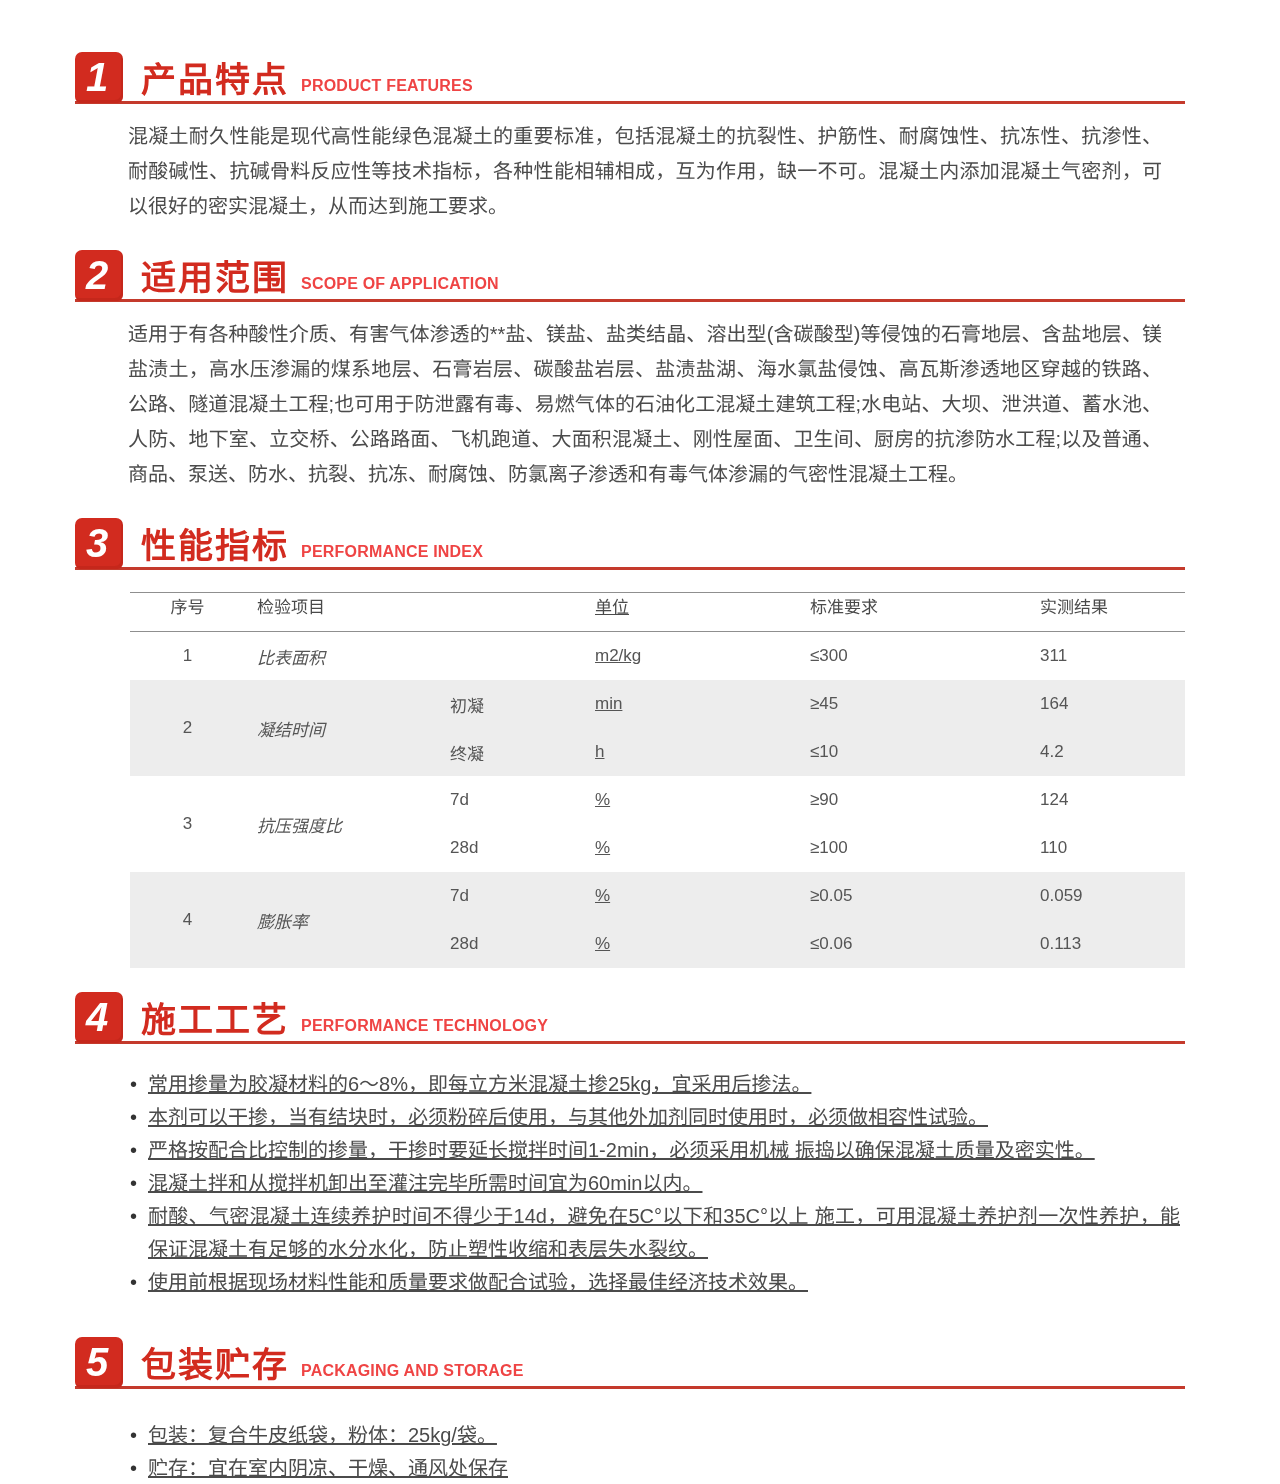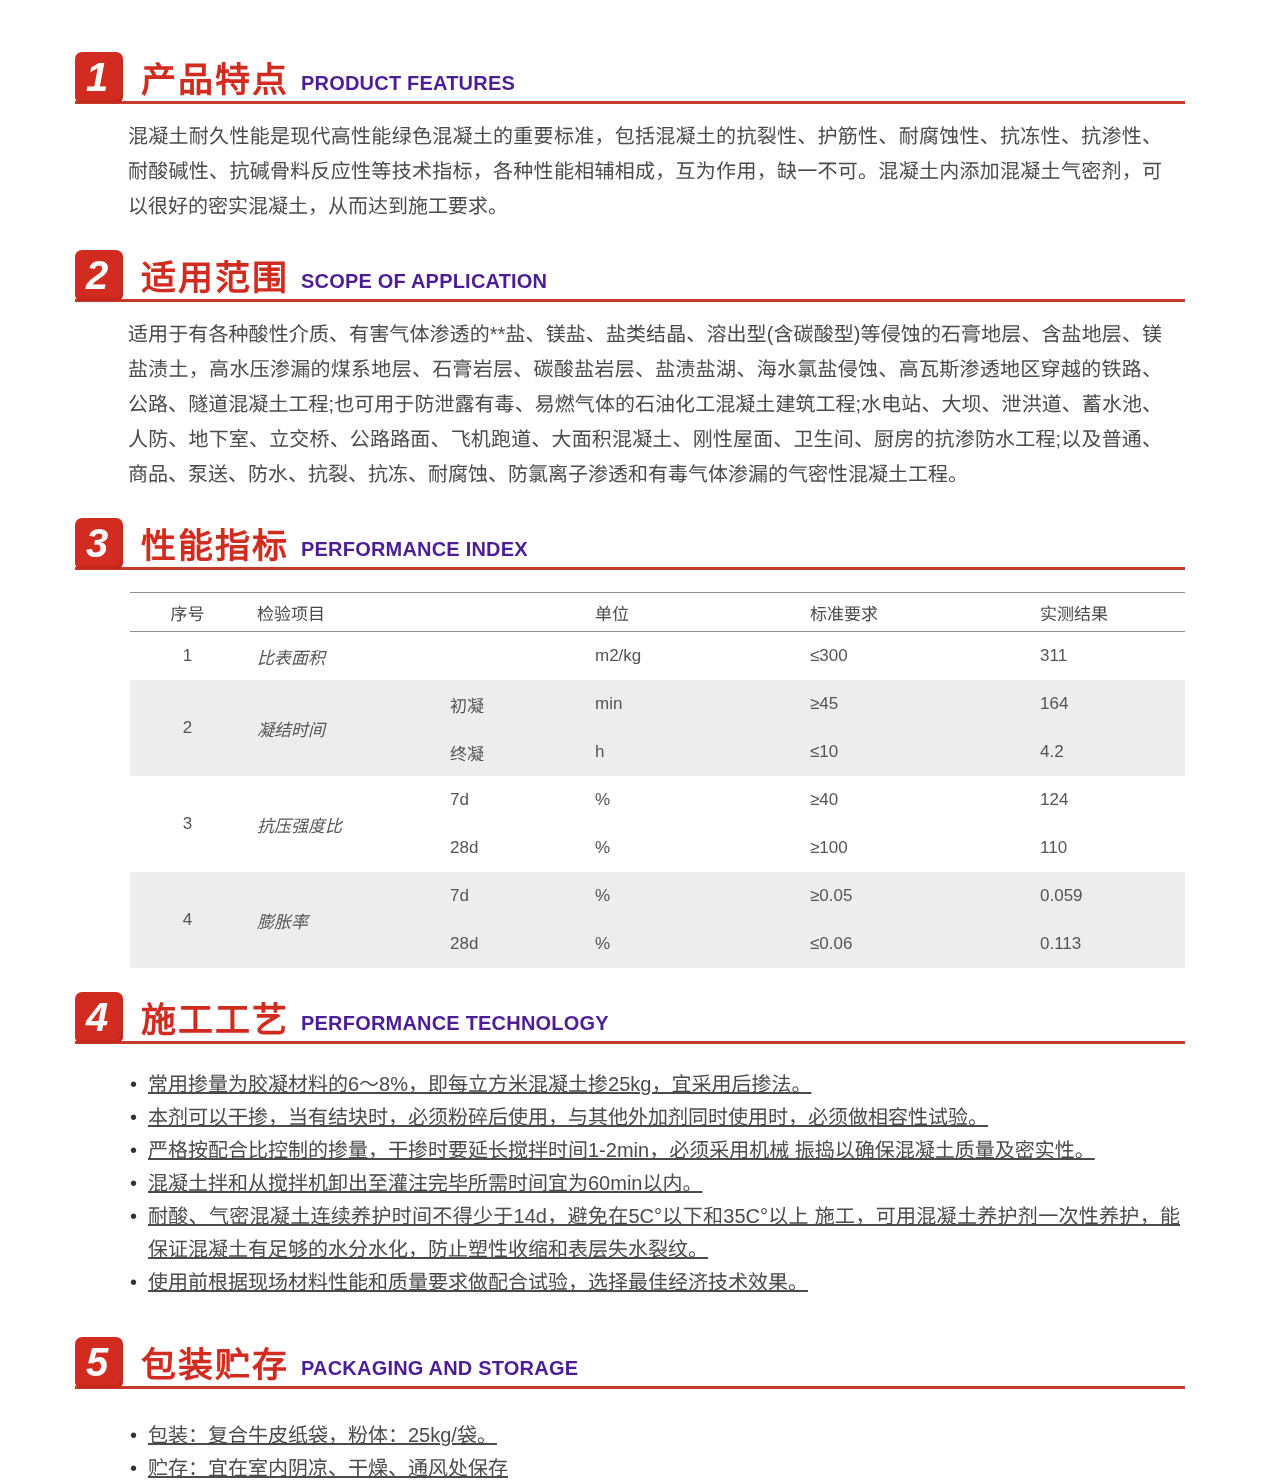--- a/index.html
+++ b/index.html
@@ -43,22 +43,22 @@
   .sec-title {
     color: #d22b1f;
     font-size: 35px;
     font-weight: bold;
     letter-spacing: 2px;
     margin-left: 18px;
     line-height: 1;
     padding-bottom: 4px;
   }
   .sec-sub {
-    color: #4c1d95;
-    font-size: 20px;
+    color: #ef4444;
+    font-size: 16px;
     font-weight: bold;
     margin-left: 12px;
     padding-bottom: 6px;
     letter-spacing: 0.2px;
     white-space: nowrap;
   }
 
   
   .para {
     margin: 15px 118px 0 128px;
@@ -69,33 +69,32 @@
   }
 
   
   .ptable {
     margin: 22px 95px 0 130px;
     font-size: 17px;
     color: #555555;
   }
   .thead {
     display: flex;
-    align-items: center;
     height: 40px;
     border-top: 1px solid #8f8f8f;
     border-bottom: 1px solid #8f8f8f;
     color: #4a4a4a;
   }
   .trow { display: flex; align-items: stretch; }
   .trow.alt { background: #ededed; }
   .c1 { width: 115px; text-align: center; flex: 0 0 auto; }
   .c2 { width: 185px; padding-left: 12px; flex: 0 0 auto; font-style: italic; }
   .c2h { width: 335px; padding-left: 12px; flex: 0 0 auto; }
   .c3 { width: 150px; padding-left: 20px; flex: 0 0 auto; }
-  .c4 { width: 215px; padding-left: 15px; flex: 0 0 auto; }
+  .c4 { width: 215px; padding-left: 15px; flex: 0 0 auto; text-decoration: underline; }
   .c5 { width: 235px; padding-left: 15px; flex: 0 0 auto; }
   .c6 { flex: 1 1 auto; padding-left: 10px; }
   .trow .c1, .trow .c2 { display: flex; align-items: center; }
   .trow .c1 { justify-content: center; }
   .subcol { flex: 1 1 auto; display: flex; flex-direction: column; }
   .subrow { display: flex; align-items: center; height: 48px; flex: 1 1 auto; justify-content: space-between; }
 
   
   .bullets {
     margin: 24px 100px 0 128px;
@@ -202,21 +201,21 @@
         </div>
       </div>
 
       <div class="trow">
         <div class="c1">3</div>
         <div class="c2">抗压强度比</div>
         <div class="subcol">
           <div class="subrow">
             <div class="c3">7d</div>
             <div class="c4">%</div>
-            <div class="c5">≥40</div>
+            <div class="c5">≥90</div>
             <div class="c6">124</div>
           </div>
           <div class="subrow">
             <div class="c3">28d</div>
             <div class="c4">%</div>
             <div class="c5">≥100</div>
             <div class="c6">110</div>
           </div>
         </div>
       </div>

